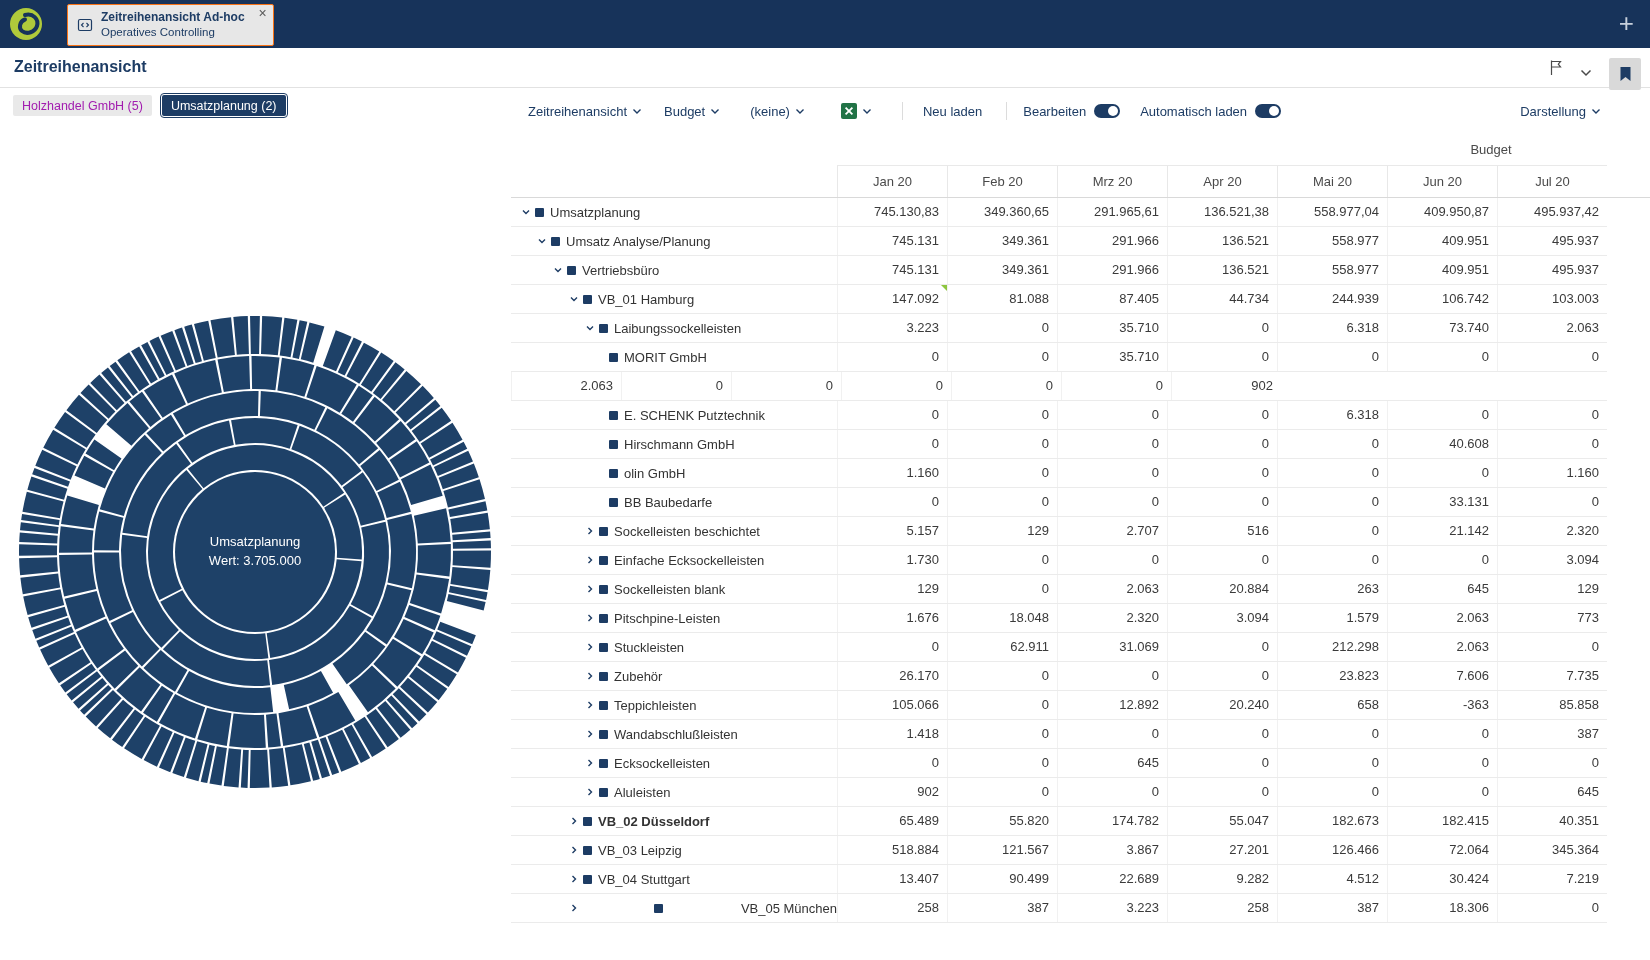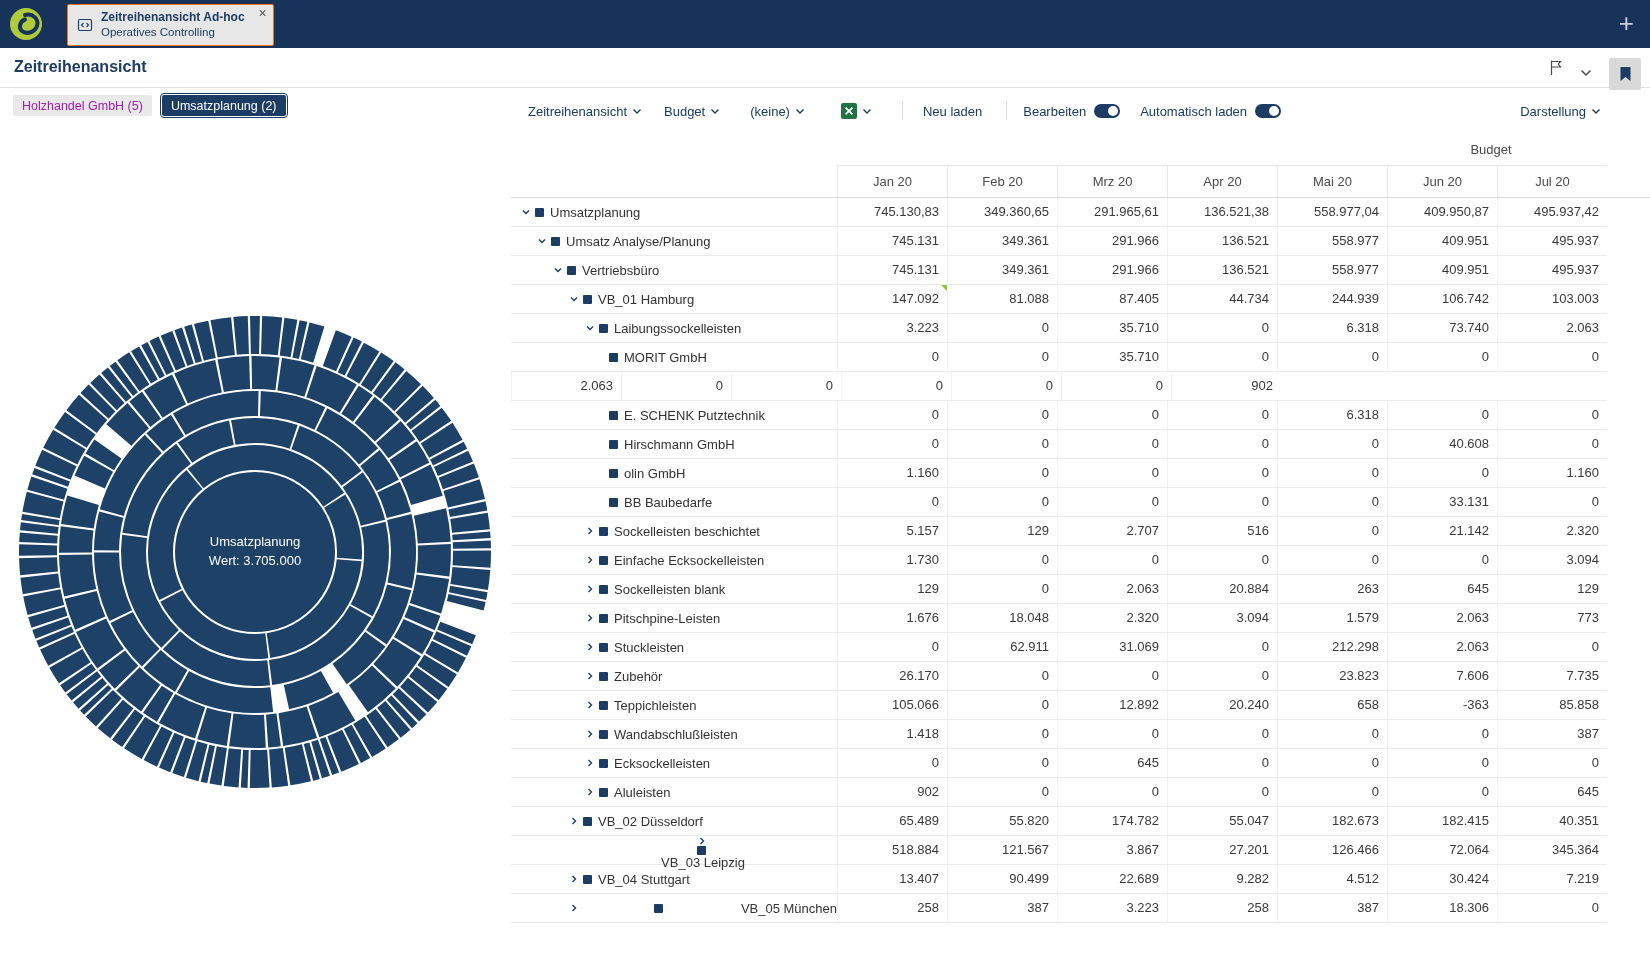--- a/index.html
+++ b/index.html
@@ -714,39 +714,39 @@
           </div>
           <div class="ncell">902</div>
           <div class="ncell">0</div>
           <div class="ncell">0</div>
           <div class="ncell">0</div>
           <div class="ncell">0</div>
           <div class="ncell">0</div>
           <div class="ncell">645</div>
         </div>
         <div class="trow">
-          <div class="tcell" style="padding-left: 58px;">
+          <div class="tcell" style="padding-left: 58px; font-weight: bold;">
             <span class="chev">
               <svg width="10" height="10" viewBox="0 0 10 10" fill="none" stroke="currentColor" stroke-width="1.4">
                 <path d="M3.5 2 L6.5 5 L3.5 8"></path>
               </svg>
             </span>
             <span class="sq"></span>
             <span class="tlabel">VB_02 Düsseldorf</span>
           </div>
           <div class="ncell">65.489</div>
           <div class="ncell">55.820</div>
           <div class="ncell">174.782</div>
           <div class="ncell">55.047</div>
           <div class="ncell">182.673</div>
           <div class="ncell">182.415</div>
           <div class="ncell">40.351</div>
         </div>
         <div class="trow">
-          <div class="tcell" style="padding-left: 58px; flex-direction: column;">
+          <div class="tcell" style="padding-left: 58px;">
             <span class="chev">
               <svg width="10" height="10" viewBox="0 0 10 10" fill="none" stroke="currentColor" stroke-width="1.4">
                 <path d="M3.5 2 L6.5 5 L3.5 8"></path>
               </svg>
             </span>
             <span class="sq"></span>
             <span class="tlabel">VB_03 Leipzig</span>
           </div>
           <div class="ncell">518.884</div>
           <div class="ncell">121.567</div>

